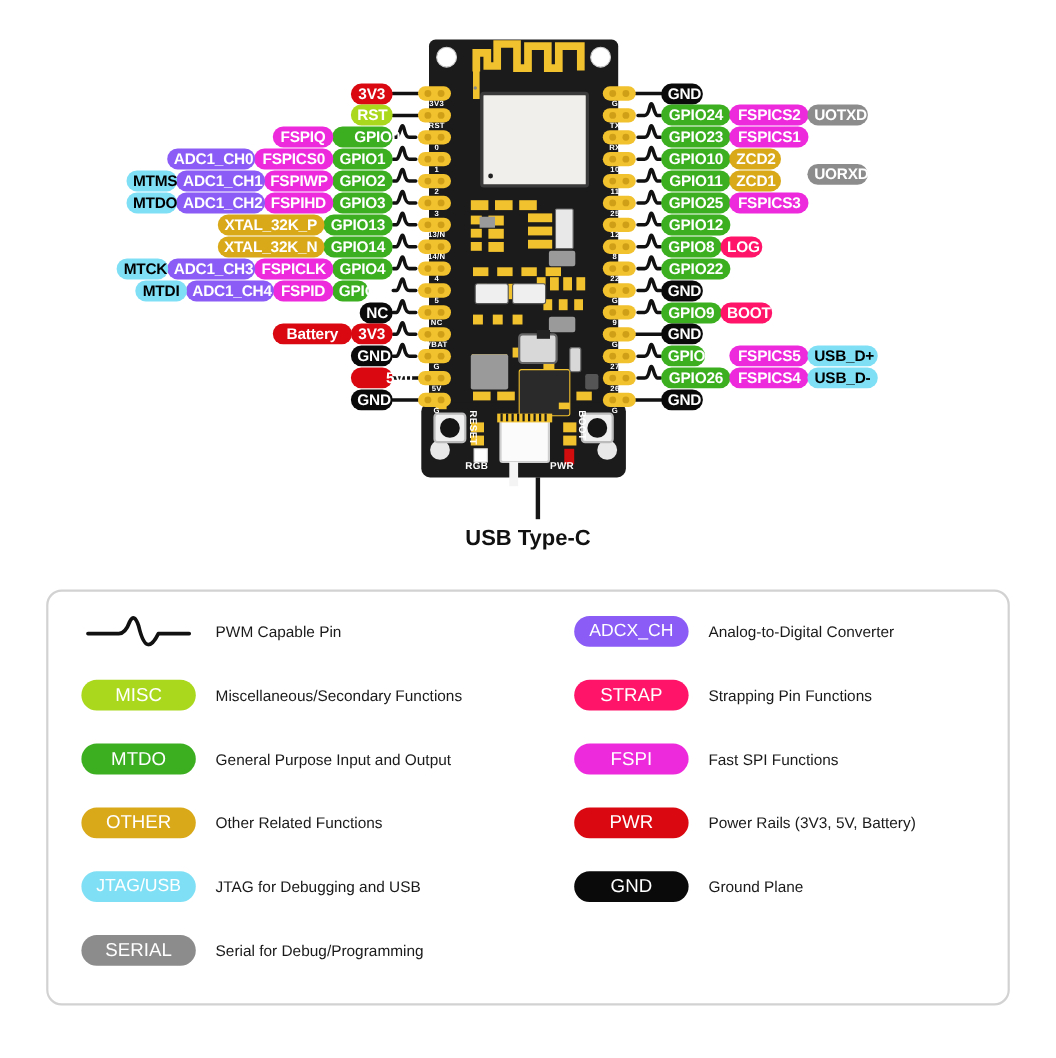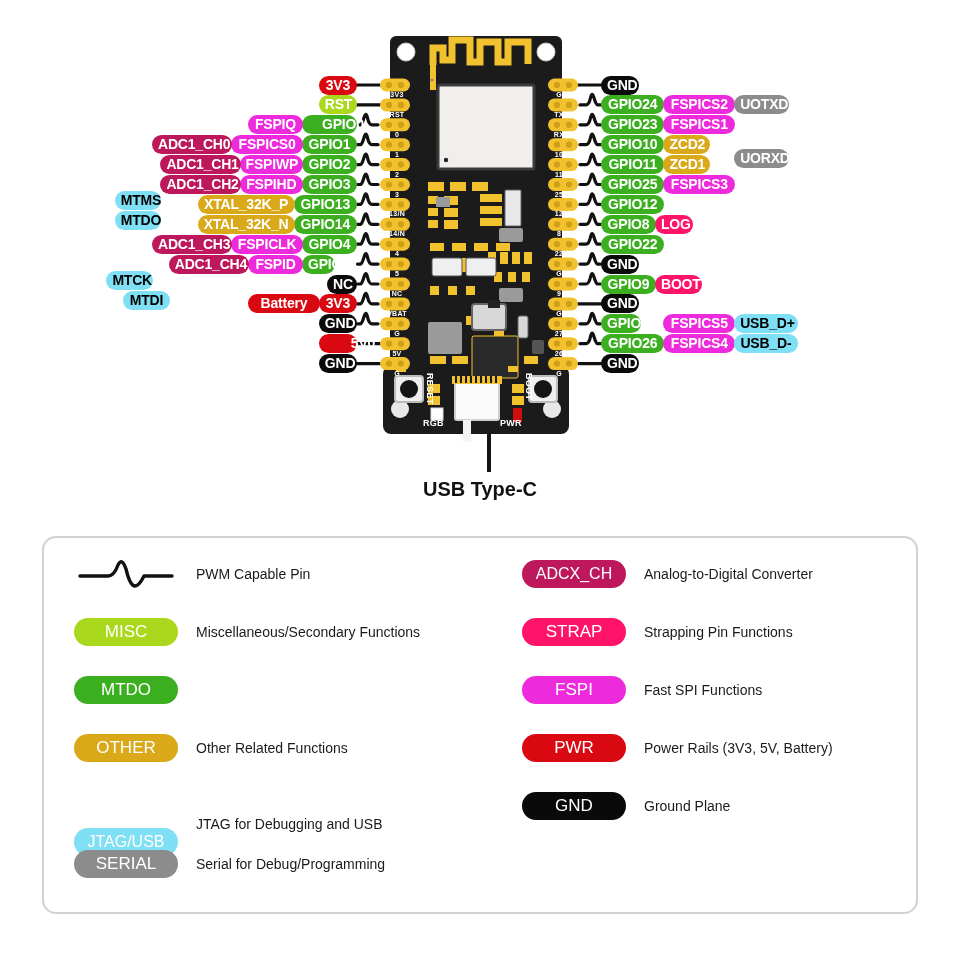--- a/index.html
+++ b/index.html
@@ -16,22 +16,22 @@
     font-size:14px;font-weight:bold;letter-spacing:-0.2px;
     text-align:center;white-space:nowrap;box-sizing:border-box;
     padding:0 6px;color:#fff;
   }
 
   
   .c-pwr   {background:#D90811;color:#fff;}
   .c-misc  {background:#AAD81C;color:#fff;}
   .c-gpio  {background:#3CAF20;color:#fff;}
   .c-fspi  {background:#EE2BDC;color:#fff;}
-  .c-adc   {background:#be185d;color:#fff;}
-  .c-jtag  {background:#7FE0F5;color:#000;margin-top:36px;}
+  .c-adc   {background:#8b5cf6;color:#fff;}
+  .c-jtag  {background:#7FE0F5;color:#000;}
   .c-other {background:#D9A91A;color:#fff;}
   .c-gnd   {background:#0A0A0A;color:#fff;}
   .c-strap {background:#FF1469;color:#fff;}
   .c-serial{background:#8C8C8C;color:#fff;}
   .c-usb   {background:#7FE0F5;color:#000;}
 
   
   #legend{
     position:absolute;left:42px;top:536px;width:876px;height:378px;
     border:2px solid #d2d2d2;border-radius:14px;background:#fff;
@@ -403,20 +403,21 @@
           <path d="M6 16 L34 16 Q40 16 44 5 Q48 -3 52 9 Q56 26 61 26 Q65 26 70 16 L98 16" stroke="#111" stroke-width="3.4" fill="none" stroke-linecap="round" stroke-linejoin="round"></path>
         </svg>
         <div class="lg-text">PWM Capable Pin</div>
       </div>
       <div class="lg-item" style="left: 30px; top: 80px;">
         <div class="lg-chip c-misc">MISC</div>
         <div class="lg-text">Miscellaneous/Secondary Functions</div>
       </div>
       <div class="lg-item" style="left: 30px; top: 138px;">
         <div class="lg-chip c-gpio">MTDO</div>
+        <div class="lg-text">General Purpose Input and Output</div>
       </div>
       <div class="lg-item" style="left: 30px; top: 196px;">
         <div class="lg-chip c-other">OTHER</div>
         <div class="lg-text">Other Related Functions</div>
       </div>
       <div class="lg-item" style="left: 30px; top: 254px;">
         <div class="lg-chip c-jtag narrow">JTAG/USB</div>
         <div class="lg-text">JTAG for Debugging and USB</div>
       </div>
       <div class="lg-item" style="left: 30px; top: 312px;">

